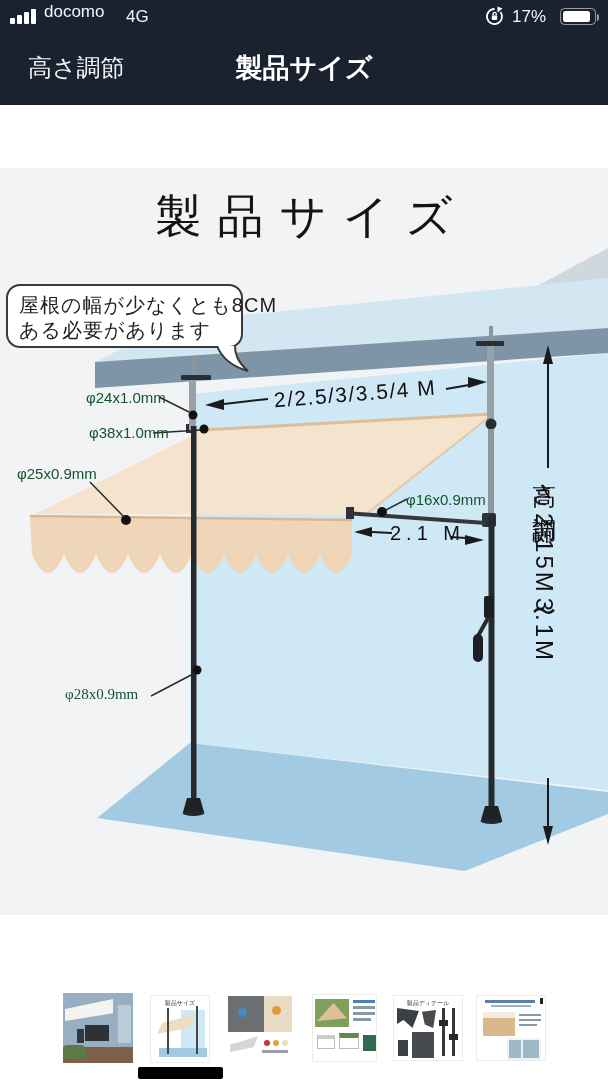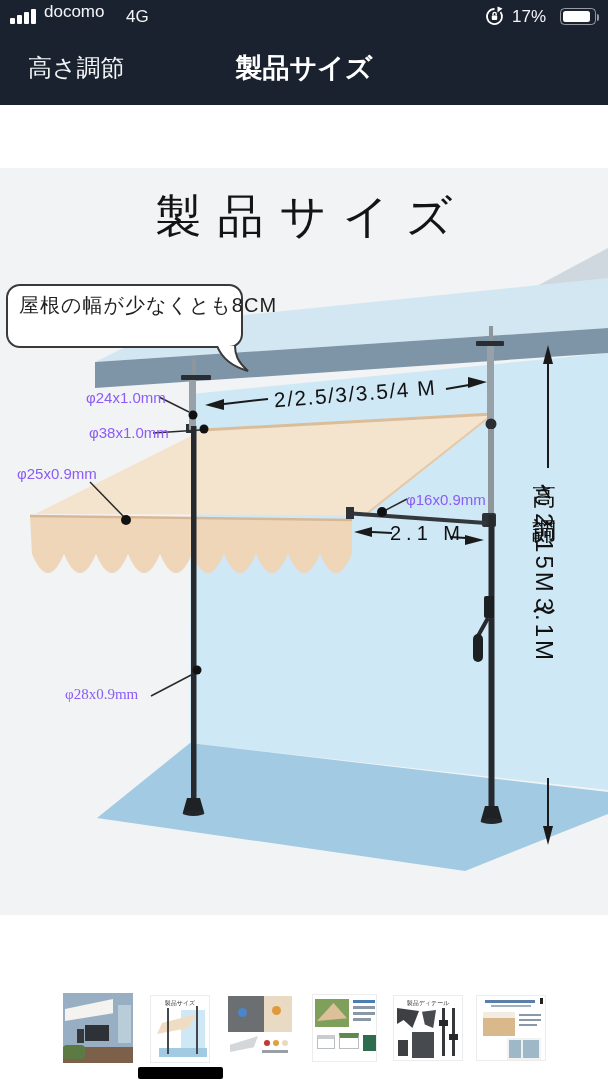--- a/index.html
+++ b/index.html
@@ -25,21 +25,21 @@
 
   
   .stage { position:absolute; left:0; top:168px; width:608px; height:747px; background:#f2f3f4; }
   .stage-heading { position:absolute; left:0; right:0; top:18px; text-align:center; font-size:46px; font-weight:500; color:#141414; letter-spacing:16px; text-indent:16px; }
   .scene { position:absolute; left:0; top:0; }
 
   .callout { position:absolute; left:6px; top:116px; width:237px; height:64px; background:#fff; border:2px solid #3a3a3a; border-radius:14px; padding:7px 0 0 11px; color:#1f1f1f; }
   .callout .cl { font-size:20px; font-weight:500; letter-spacing:1px; line-height:25px; white-space:nowrap; }
   .callout-tail { position:absolute; left:212px; top:178px; }
 
-  .mlabel { position:absolute; font-size:15px; font-weight:500; color:#8b5cf6; white-space:nowrap; }
+  .mlabel { position:absolute; font-size:15px; font-weight:500; color:#14532d; white-space:nowrap; }
   .dim-width { position:absolute; left:258px; top:214px; width:194px; text-align:center; font-size:21px; font-weight:500; color:#111; letter-spacing:1.5px; transform:rotate(-4.5deg); white-space:nowrap; }
   .dim-arm { position:absolute; left:390px; top:354px; width:80px; font-size:20px; font-weight:500; color:#111; letter-spacing:5px; white-space:nowrap; }
   .dim-height { position:absolute; left:528px; top:296px; height:340px; writing-mode:vertical-rl; text-orientation:mixed; font-size:24px; font-weight:500; color:#111; letter-spacing:3px; white-space:nowrap; }
 
   
   .thumb { position:absolute; overflow:hidden; cursor:pointer; background:#fff; }
   .thumb.bordered { border:1px solid #ececec; }
   .t-abs { position:absolute; }
   .tiny-title { position:absolute; left:0; right:0; top:3px; text-align:center; font-size:6px; color:#333; white-space:nowrap; }
   .active-indicator { position:absolute; left:138px; top:1067px; width:85px; height:12px; background:#000; border-radius:2px; }
@@ -162,20 +162,21 @@
           <circle cx="126" cy="352" r="5" stroke="none"></circle>
         <line x1="407" y1="331" x2="384" y2="343"></line>
           <circle cx="382" cy="344" r="5" stroke="none"></circle>
         <line x1="151" y1="528" x2="195" y2="505"></line>
           <circle cx="197" cy="502" r="4.5" stroke="none"></circle>
       </g>
     </svg>
 
     <div class="callout">
       <div class="cl">屋根の幅が少なくとも8CM</div>
+      <div class="cl">ある必要があります</div>
     </div>
     <svg class="callout-tail" width="42" height="26" viewBox="0 0 42 26">
       <path d="M5 0 C9 10 18 20 36 25 C25 15 23 8 23 0 Z" fill="#fff"></path>
       <rect x="6" y="0" width="17" height="2.5" fill="#fff"></rect>
       <path d="M5 0 C9 10 18 20 36 25 C25 15 23 8 23 0" fill="none" stroke="#3a3a3a" stroke-width="2"></path>
     </svg>
 
     <div class="mlabel" style="left:86px; top:221px;">φ24x1.0mm</div>
     <div class="mlabel" style="left:89px; top:256px;">φ38x1.0mm</div>
     <div class="mlabel" style="left:17px; top:297px;">φ25x0.9mm</div>

